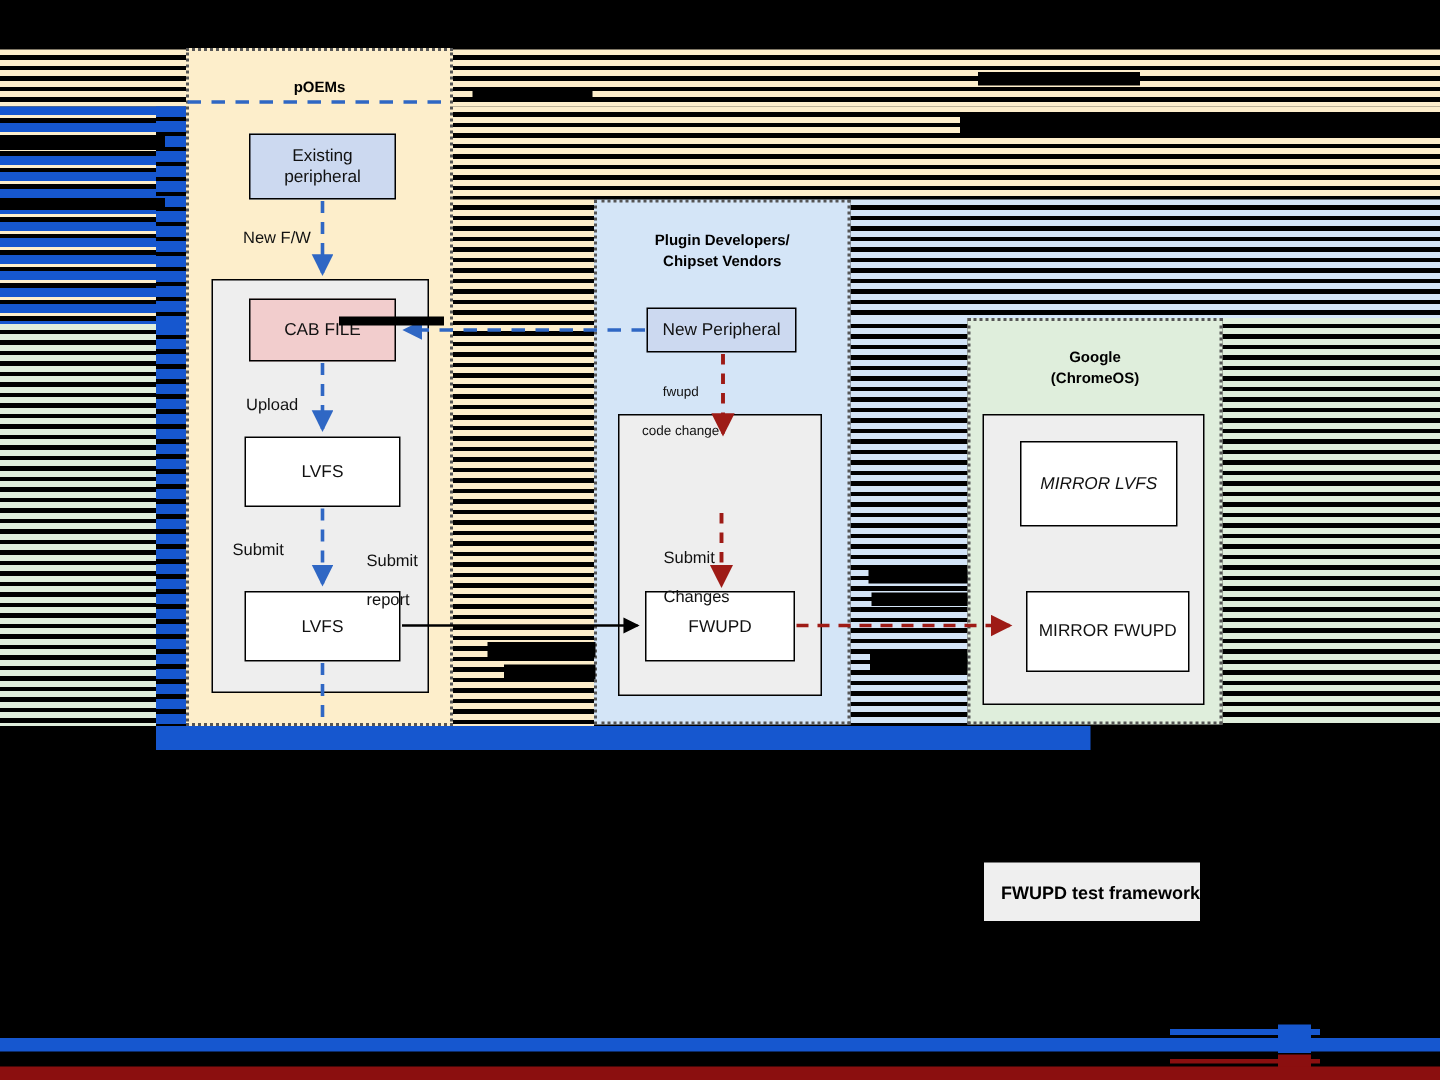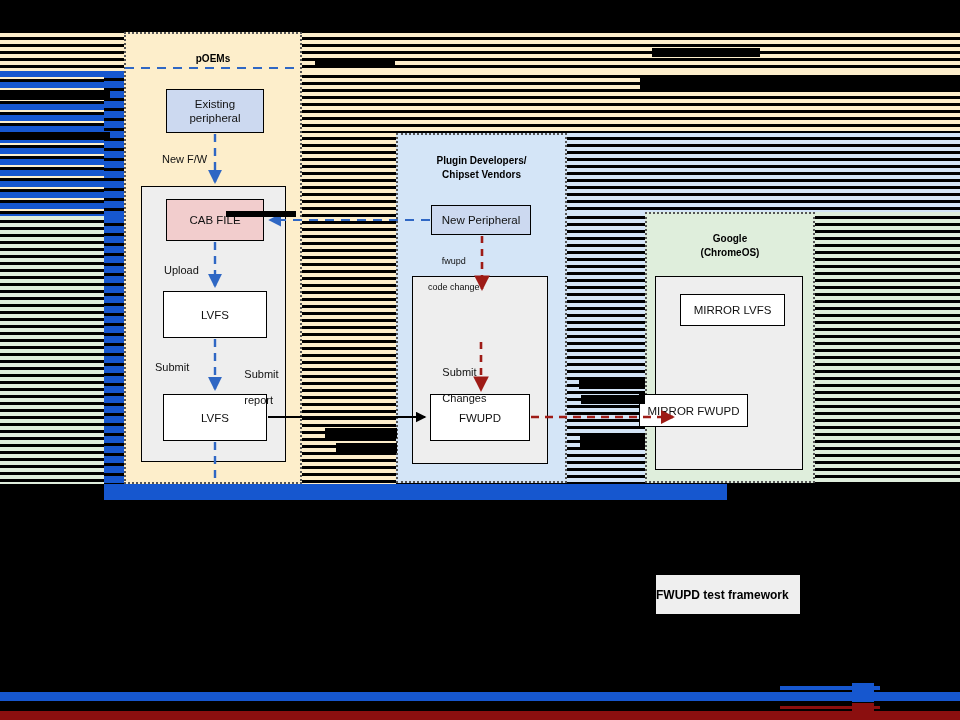--- a/index.html
+++ b/index.html
@@ -31,21 +31,21 @@
   .node{position:absolute;border:1.4px solid #000;box-sizing:border-box;
       display:flex;align-items:center;justify-content:center;
       font-size:11.5px;color:#111;text-align:center;line-height:14px;}
   .node.blue{background:#ccd9f0;}
   .node.pink{background:#f2cdcd;}
   .node.green{background:#ffffff;}
   .lbl{position:absolute;font-size:11px;color:#111;line-height:13px;
        white-space:pre;}
   .lbl.small{font-size:9px;text-align:center;}
   .testbox{position:absolute;background:#efefef;
-      display:flex;align-items:center;justify-content:flex-start;
+      display:flex;align-items:center;justify-content:flex-end;
       font-size:12px;font-weight:bold;color:#000;}
   svg.arrows{position:absolute;left:0;top:0;width:960px;height:720px;
       overflow:visible;}
 </style>
 </head>
 <body>
 
 <div id="stage">
 
   <div class="glitch gl-cream" style="left:0;top:33px;width:124px;height:38px;"></div>
@@ -103,24 +103,24 @@
     </div>
 
     <div class="panel" style="left:645px;top:212px;width:170px;height:271px;background:#dfeedc;">
       <div class="panel-title" style="top:18px;">
         <span>Google</span><br>
         <span>(ChromeOS)</span>
       </div>
     </div>
     <div class="subbox" style="left:655px;top:276px;width:148px;height:194px;"></div>
 
-    <div class="node green" style="left:680px;top:294px;width:105px;height:32px;">
+    <div class="node green" style="left:680px;top:294px;width:105px;height:57px;font-style:italic;">
       <span>MIRROR LVFS</span>
     </div>
-    <div class="node green" style="left:639px;top:394px;width:109px;height:33px;">
+    <div class="node green" style="left:684px;top:394px;width:109px;height:54px;">
       <span>MIRROR FWUPD</span>
     </div>
 
     <svg class="arrows">
       <defs>
         <marker id="ab" markerWidth="7" markerHeight="7" refX="5.2" refY="3" orient="auto">
           <path d="M0,0 L6,3 L0,6 z" fill="#2f67c4"></path>
         </marker>
         <marker id="ar" markerWidth="7" markerHeight="7" refX="5.2" refY="3" orient="auto">
           <path d="M0,0 L6,3 L0,6 z" fill="#9e1b16"></path>

